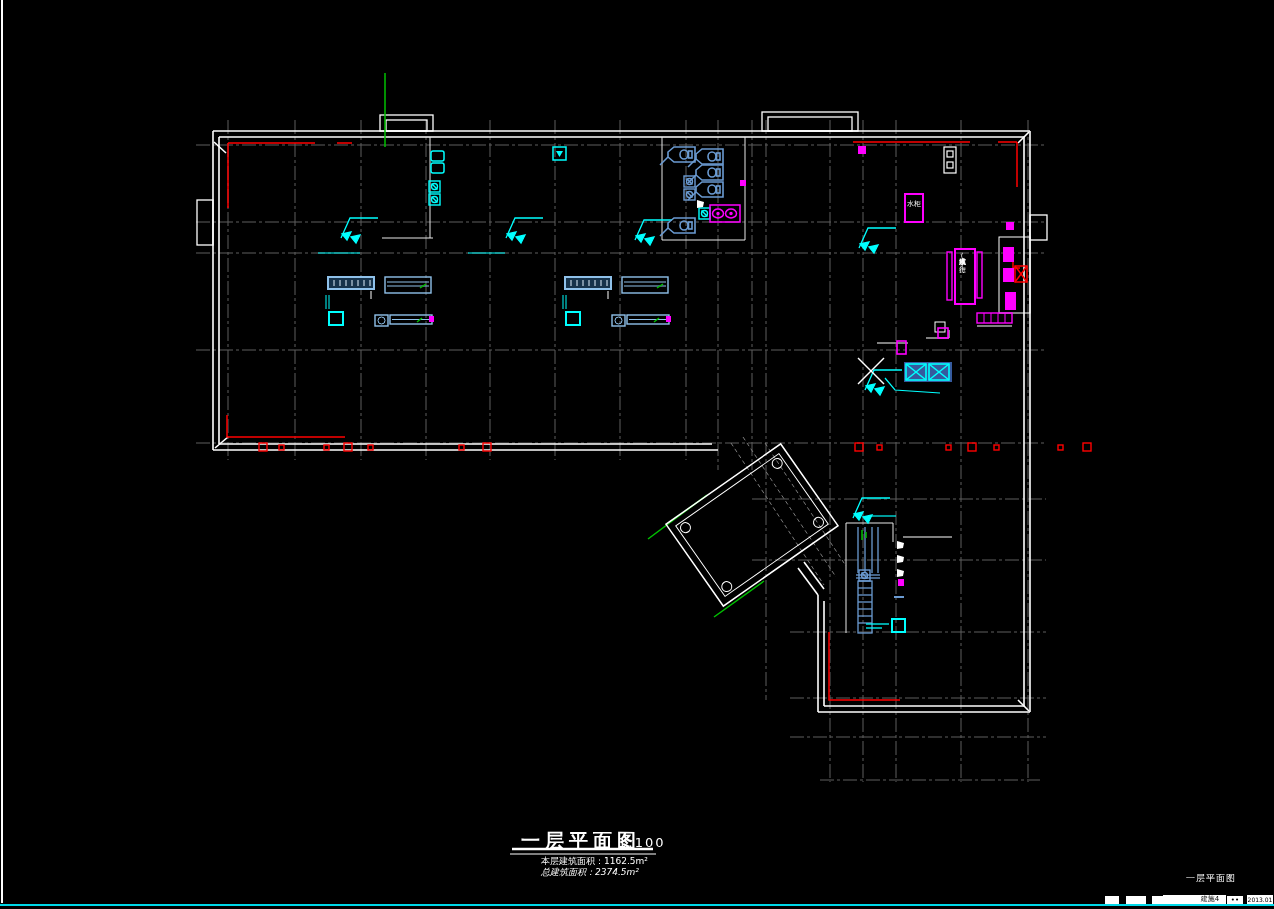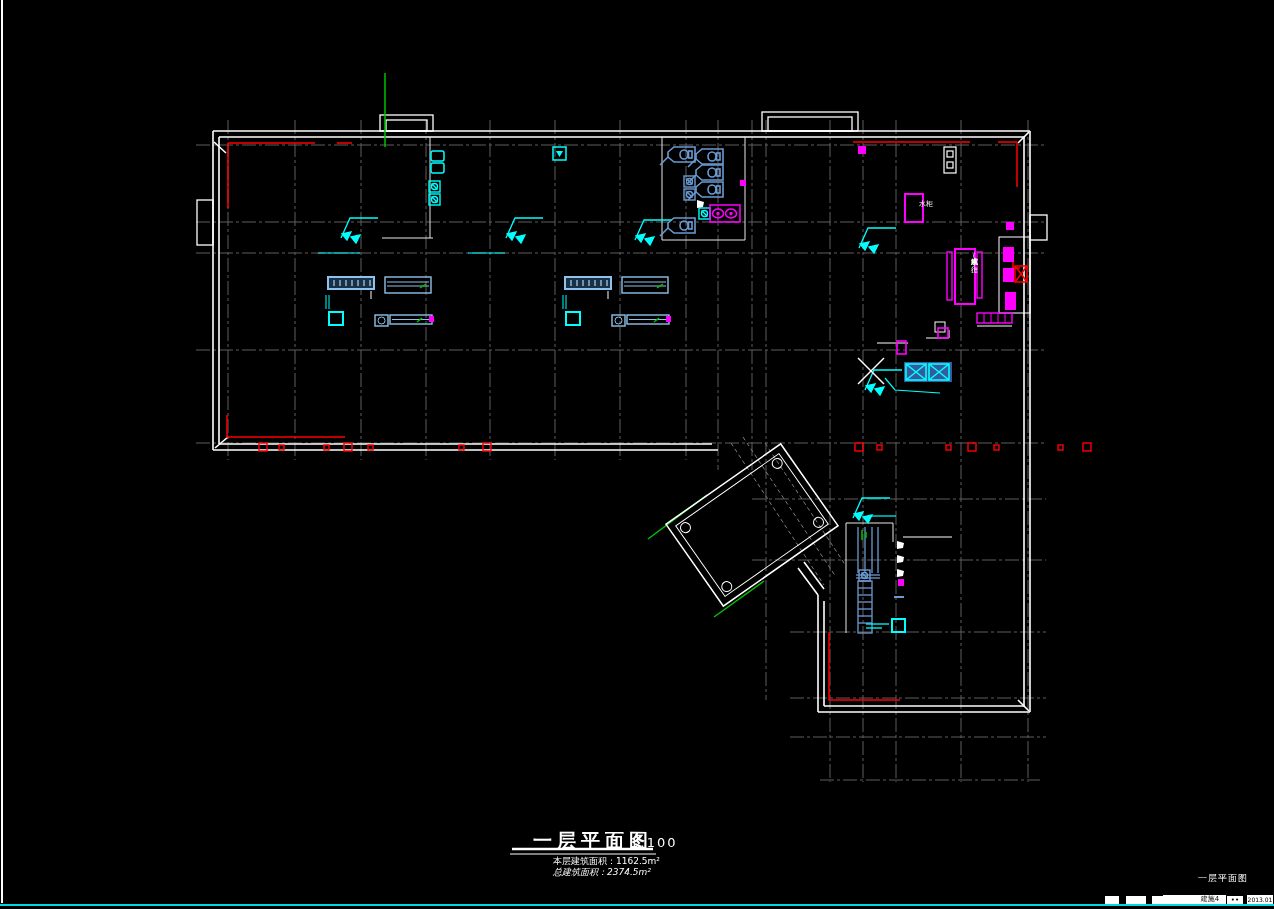--- a/index.html
+++ b/index.html
@@ -1,19 +1,19 @@
 <!DOCTYPE html>
 <html><head>
 <meta charset="utf-8">
 <style>
   html,body{margin:0;padding:0;background:#000;}
   #screen{position:relative;width:1274px;height:909px;background:#000;overflow:hidden;
           font-family:"DejaVu Sans",sans-serif;color:#fff;}
   #screen svg{position:absolute;left:0;top:0;}
-  .ovl{position:absolute;white-space:nowrap;padding-left:12px;}
+  .ovl{position:absolute;white-space:nowrap;}
   .plan-title{font-size:19px;letter-spacing:5px;font-weight:bold;color:#fff;}
   .plan-scale{font-size:13px;letter-spacing:2px;color:#fff;}
   .area-text{font-size:9px;color:#fff;letter-spacing:0px;text-align:right;}
   .corner-note{font-size:9px;color:#fff;letter-spacing:1px;}
   .ramp-label{writing-mode:vertical-rl;text-orientation:upright;font-size:7px;line-height:7px;
               color:#fff;letter-spacing:0;}
   .cab-label{font-size:7px;color:#fff;line-height:8px;width:14px;word-break:break-all;text-align:center;}
   .tb-box{position:absolute;background:#fff;color:#000;font-size:7px;line-height:9px;
           text-align:center;overflow:hidden;}
   .cyan-rule{position:absolute;left:0;width:1274px;height:2px;background:#00d8e8;}

